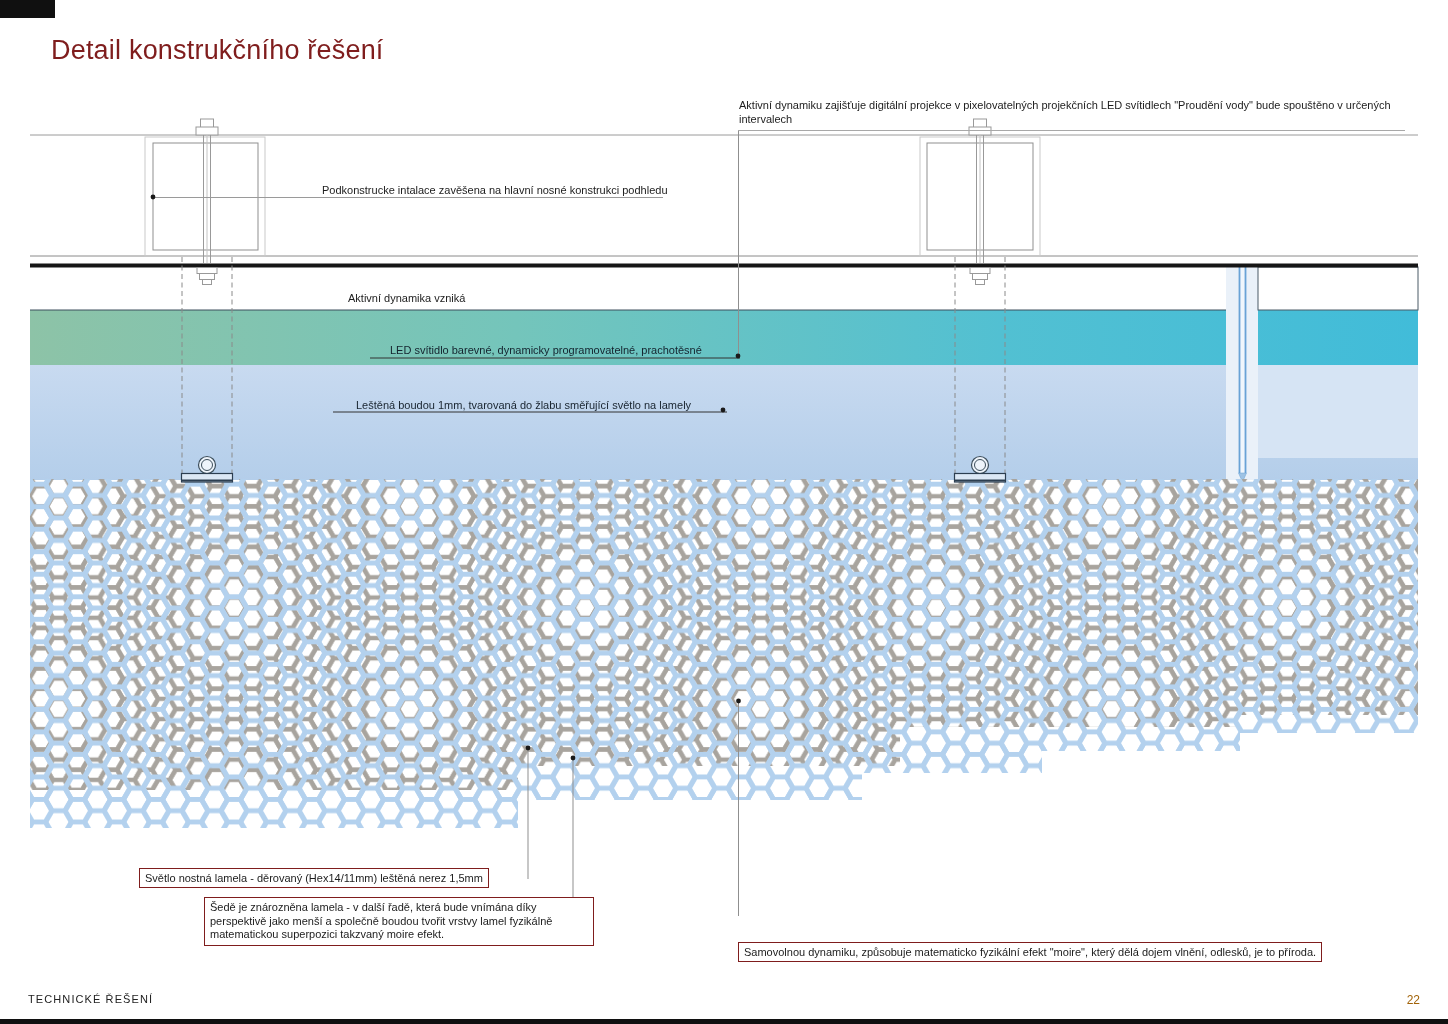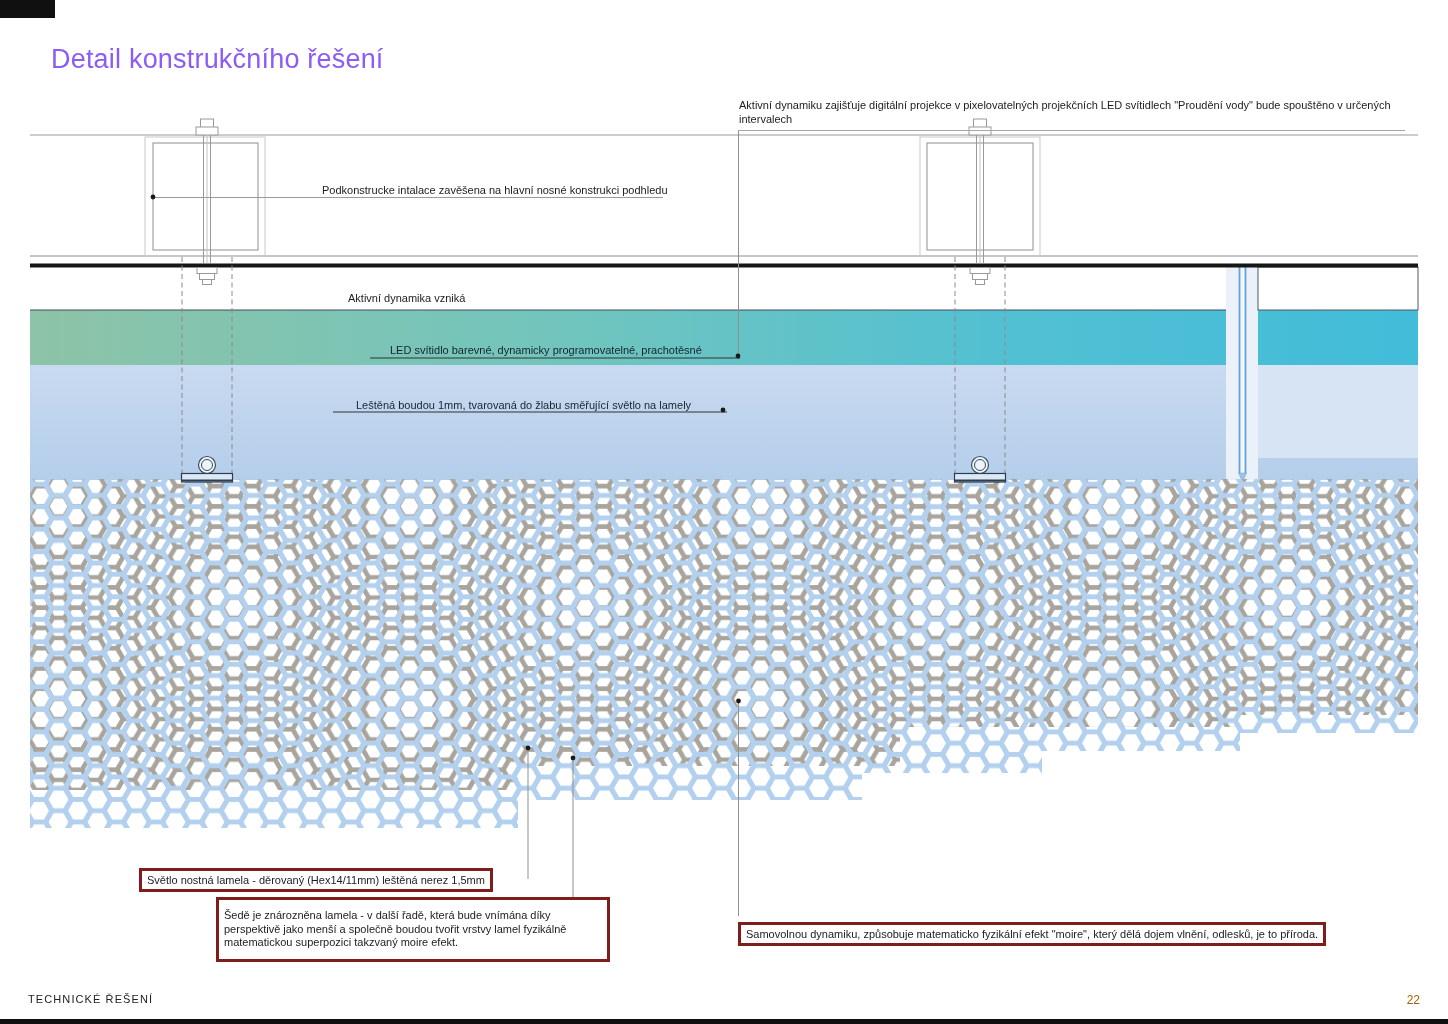--- a/index.html
+++ b/index.html
@@ -1,29 +1,29 @@
 <!DOCTYPE html>
 <html><head>
 <meta charset="utf-8">
 <style>
   html,body{margin:0;padding:0;background:#ffffff;}
   #page{position:relative;width:1448px;height:1024px;background:#ffffff;overflow:hidden;
         font-family:"Liberation Sans",sans-serif;color:#1c1c1c;}
   #drawing{position:absolute;left:0;top:0;}
   .ann{position:absolute;font-size:11px;line-height:14px;color:#1c1c1c;}
-  .ann-boxed{border:3px solid #7f1d1d;background:#ffffff;padding:2px 5px;}
-  #title{position:absolute;left:51px;top:44px;font-size:27px;letter-spacing:.2px;color:#8b5cf6;}
+  .ann-boxed{border:1px solid #7f1d1d;background:#ffffff;padding:2px 5px;}
+  #title{position:absolute;left:51px;top:35px;font-size:27px;letter-spacing:.2px;color:#7f1d1d;}
   #ann-top-right{left:739px;top:98px;width:660px;}
   #ann-podkonstrukce{left:286px;top:183px;margin-left:36px;}
   #ann-aktivni{left:348px;top:277px;margin-top:14px;}
   #ann-led{left:390px;top:343px;color:#14232e;}
   #ann-lestena{left:356px;top:398px;color:#18242f;}
   #box-svetlo{left:139px;top:868px;}
-  #box-sede{left:204px;top:897px;width:378px;line-height:13.5px;padding:9px 5px;margin-left:12px;}
-  #box-samovolnou{left:738px;top:922px;white-space:nowrap;}
+  #box-sede{left:204px;top:897px;width:378px;line-height:13.5px;padding:3px 5px;}
+  #box-samovolnou{left:738px;top:942px;white-space:nowrap;}
   #footer-left{position:absolute;left:28px;top:993px;font-size:11px;letter-spacing:1.1px;color:#222;}
   #footer-page{position:absolute;right:28px;top:993px;font-size:12px;color:#a16207;}
 </style>
 </head>
 <body>
 
 <div id="page">
 
   <svg id="drawing" width="1448" height="1024" viewBox="0 0 1448 1024" xmlns="http://www.w3.org/2000/svg">
     <defs>

